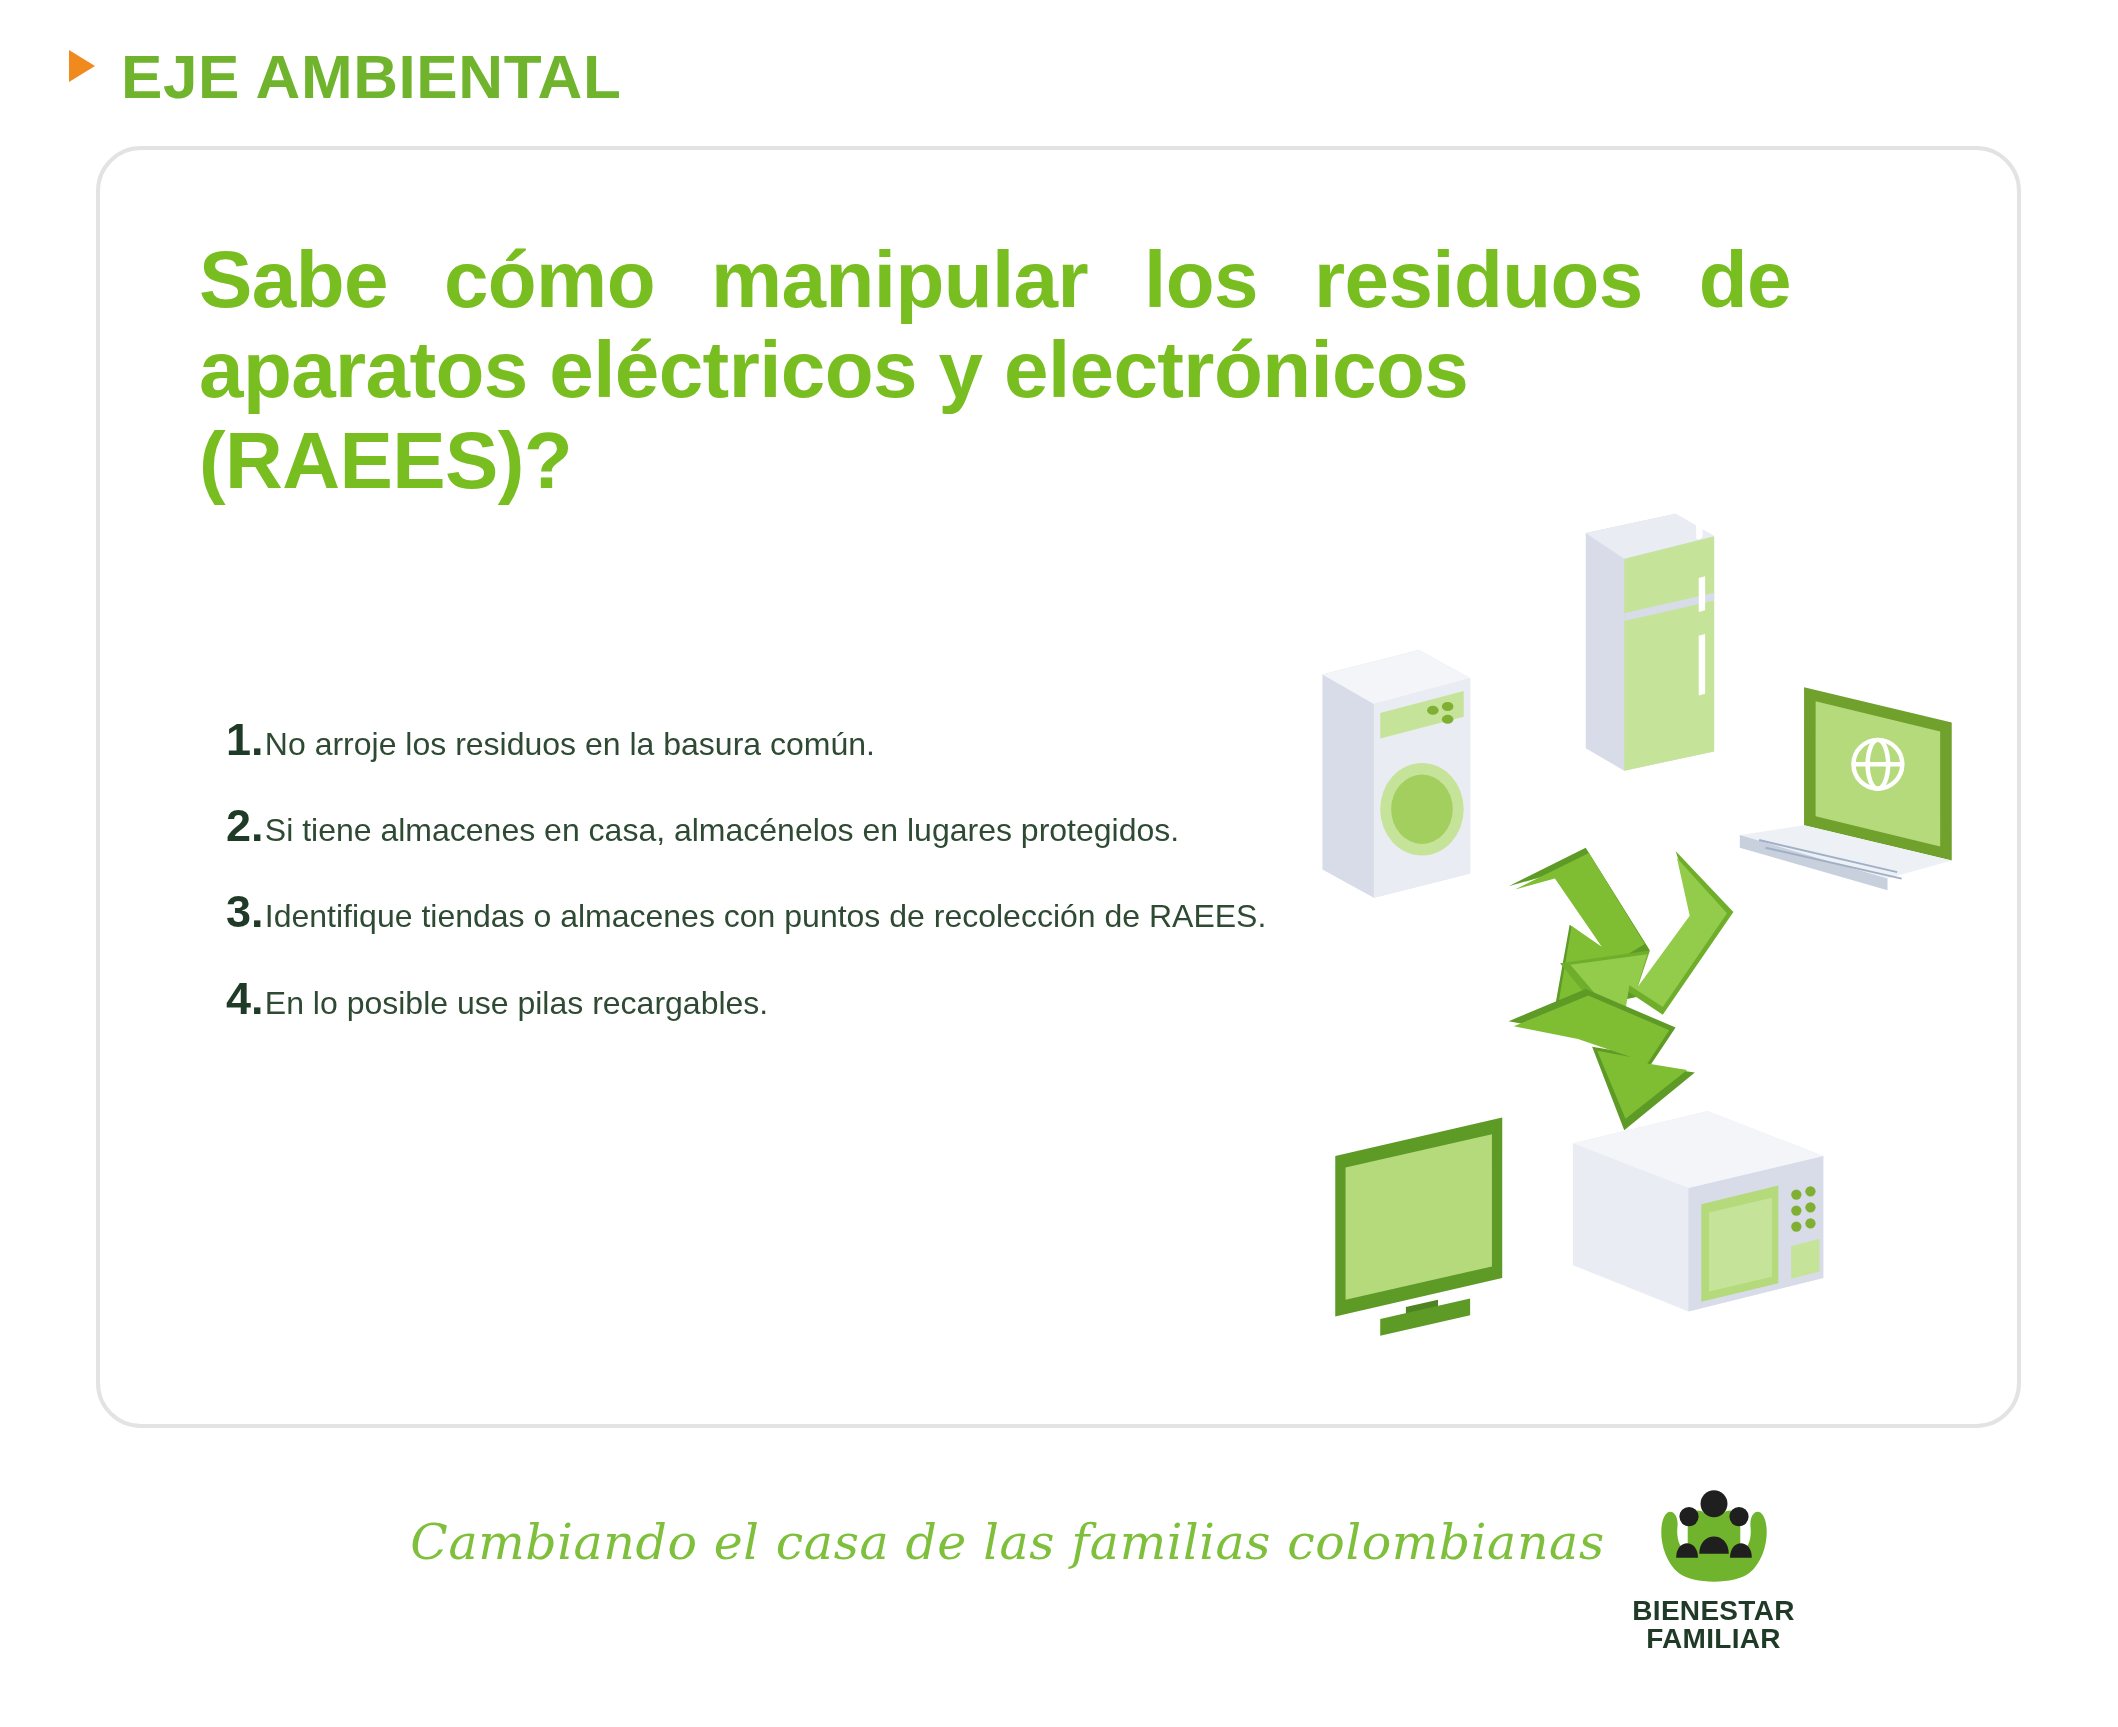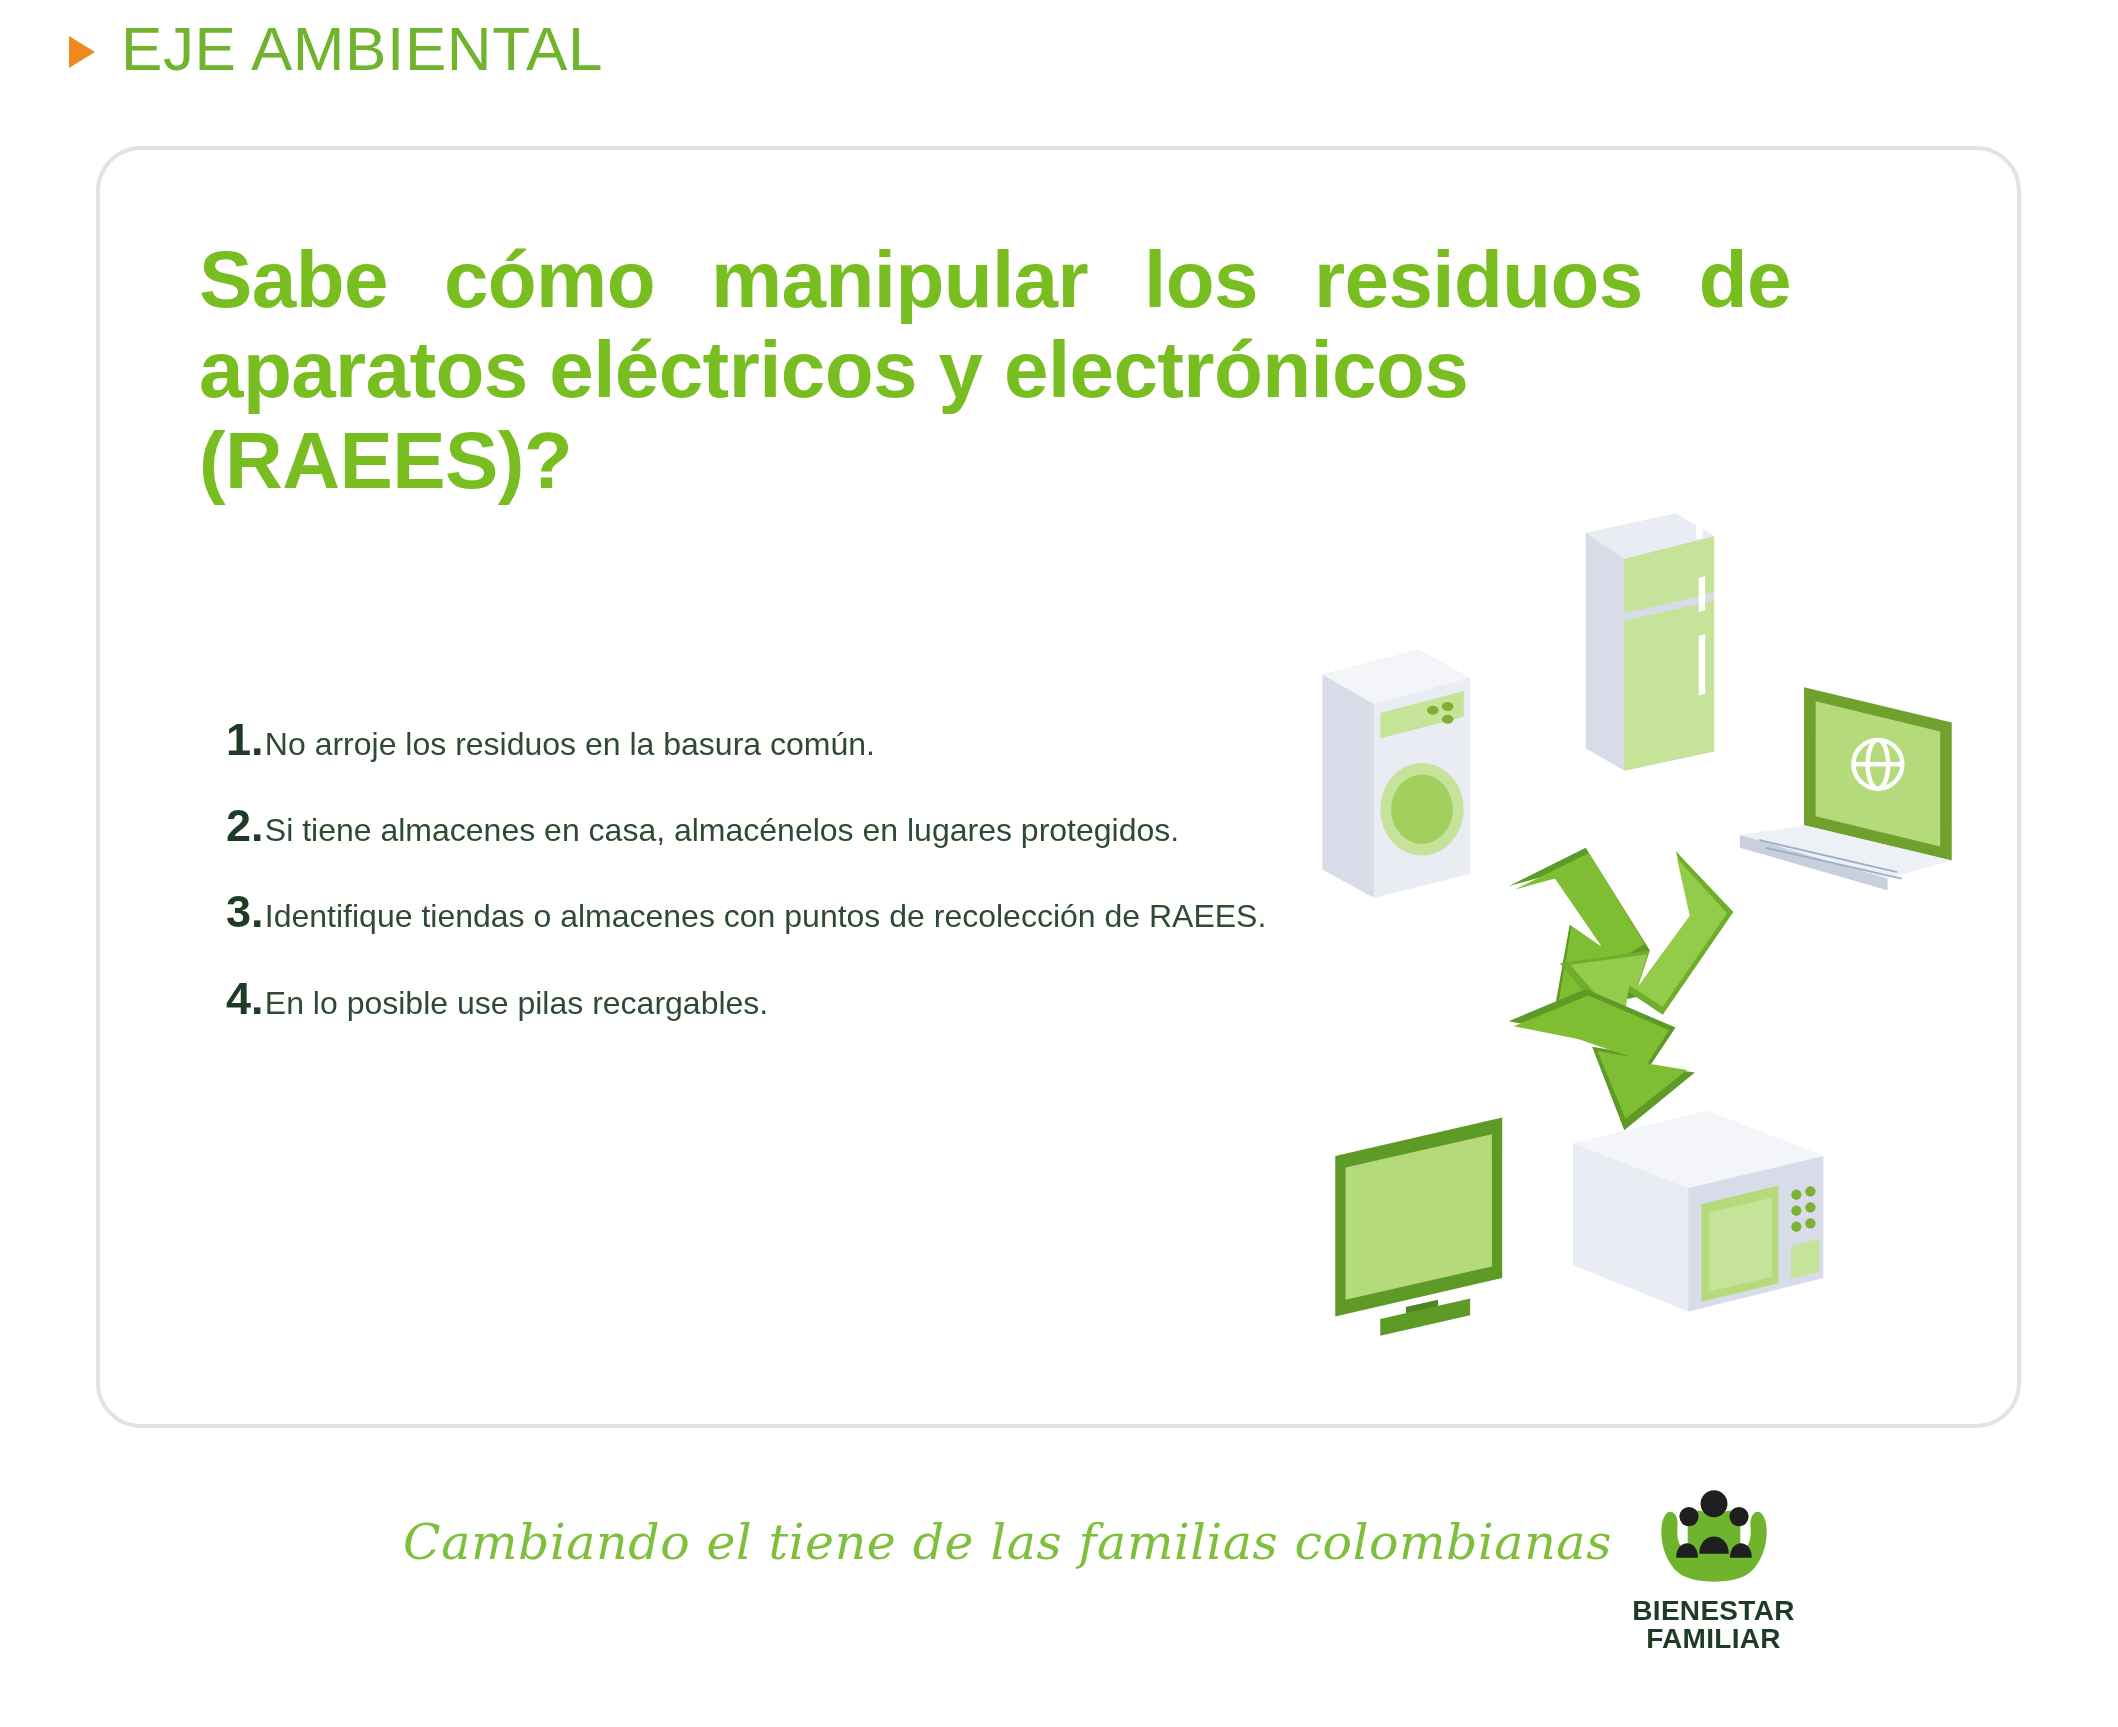--- a/index.html
+++ b/index.html
@@ -27,24 +27,25 @@
   .header-arrow {
     width: 0;
     height: 0;
     border-top: 16.7px solid transparent;
     border-bottom: 16.7px solid transparent;
     border-left: 26px solid #F08A1E;
     margin-top: 5.1px;
   }
   .header-title {
     font-size: 62px;
-    font-weight: normal;
+    font-weight: bold;
     color: #6FB42C;
     letter-spacing: 0.6px;
     line-height: 1;
+    margin-top: 28px;
   }
 
   
   .card {
     position: absolute;
     left: 96px;
     top: 146px;
     width: 1925px;
     height: 1282px;
     border: 4.5px solid #E3E3E3;
@@ -240,21 +241,21 @@
         <circle cx="748" cy="1130" r="8"></circle>
         <circle cx="770" cy="1125" r="8"></circle>
       </g>
       <polygon points="740,1160 784,1149 784,1200 740,1211" fill="#C6E39A"></polygon>
     </g>
 
   </svg>
 </div>
 
 <div class="footer">
-  <div class="slogan">Cambiando el tiene de las familias colombianas</div>
+  <div class="slogan">Cambiando el casa de las familias colombianas</div>
   <div class="logo">
     <svg width="122" height="109" viewBox="0 0 190 170">
       <path d="M22 48 C6 62, 10 118, 40 142 C62 160, 128 160, 150 142 C180 118, 184 62, 168 48 C160 42, 150 52, 152 70 C154 90, 148 104, 136 112 L136 60 C136 46, 120 40, 110 48 L80 48 C70 40, 54 46, 54 60 L54 112 C42 104, 36 90, 38 70 C40 52, 30 42, 22 48 Z" fill="#6FB42C"></path>
       <circle cx="95" cy="34" r="21" fill="#1F1F1F"></circle>
       <circle cx="56" cy="54" r="15" fill="#1F1F1F"></circle>
       <circle cx="134" cy="54" r="15" fill="#1F1F1F"></circle>
       <path d="M72 112 C72 76, 118 76, 118 112 Z" fill="#1F1F1F"></path>
       <path d="M36 118 C36 88, 70 88, 70 118 Z" fill="#1F1F1F"></path>
       <path d="M120 118 C120 88, 154 88, 154 118 Z" fill="#1F1F1F"></path>
     </svg>

